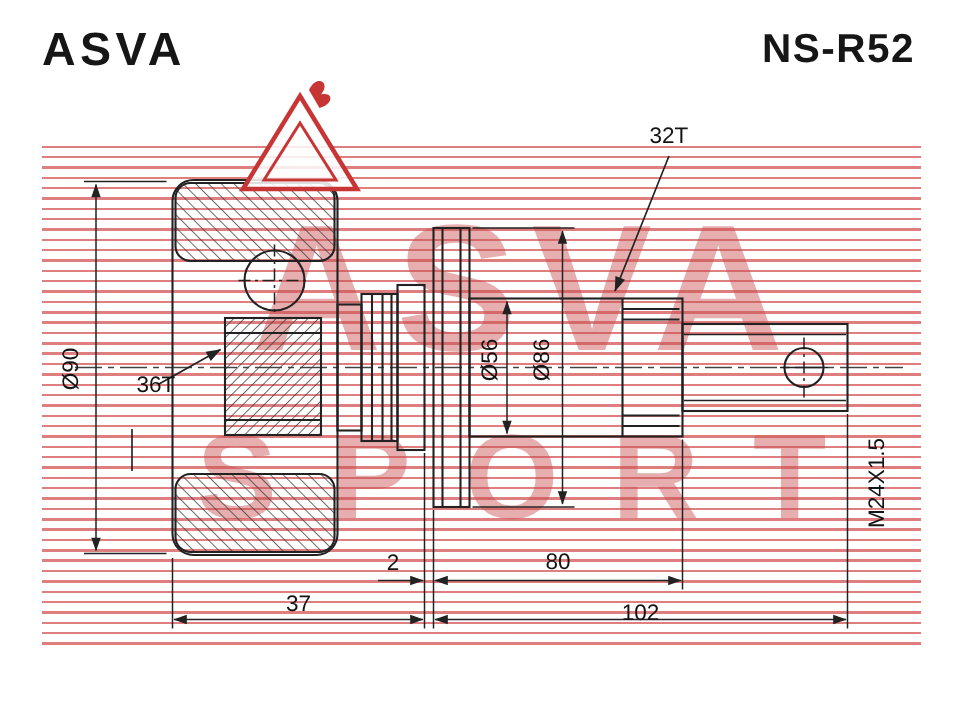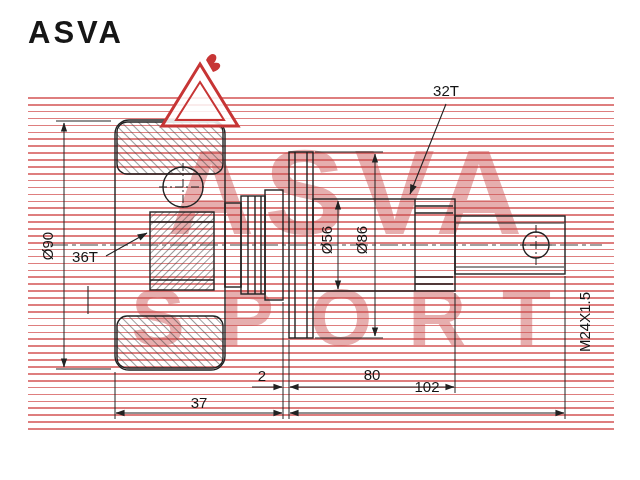--- a/index.html
+++ b/index.html
@@ -34,20 +34,21 @@
 <body>
 
 <div class="screen">
 
   <div class="stripes"></div>
 
   <div class="wm wm-main">ASVA</div>
   <div class="wm wm-sub">SPORT</div>
 
   <div class="hdr-brand">ASVA</div>
+  <div class="hdr-part">NS-R52</div>
 
   <svg class="drawing" viewBox="0 0 640 480">
     <defs>
       <pattern id="h1" width="6" height="6" patternUnits="userSpaceOnUse" patternTransform="rotate(45)">
         <line x1="0" y1="0" x2="6" y2="0" stroke="#3a3a3a" stroke-width="1"></line>
       </pattern>
       <pattern id="h2" width="5" height="5" patternUnits="userSpaceOnUse" patternTransform="rotate(-45)">
         <line x1="0" y1="0" x2="5" y2="0" stroke="#3a3a3a" stroke-width="1"></line>
       </pattern>
       <marker id="arr" viewBox="0 0 10 10" refX="9.5" refY="5" markerWidth="12" markerHeight="9" orient="auto-start-reverse">
@@ -129,23 +130,23 @@
     </g>
 
     <g>
       <path d="M200,64 L238,126 L162,126 Z" fill="#ffffff" fill-opacity="0.85" stroke="#c73535" stroke-width="3"></path>
       <path d="M200,82 L224,120 L176,120 Z" fill="none" stroke="#c73535" stroke-width="2"></path>
       <path d="M206,60 C211,49 221,55 214,63 C223,61 222,70 213,72 Z" fill="#c73535"></path>
     </g>
   </svg>
 
   <div class="lbl" style="left:426px;top:82px;width:40px">32T</div>
-  <div class="lbl" style="left:65px;top:248px;width:40px">36T</div>
+  <div class="lbl" style="left:84px;top:248px;width:40px">36T</div>
   <div class="lbl rot" style="left:24px;top:237px;width:48px">Ø90</div>
   <div class="lbl rot" style="left:303px;top:231px;width:48px">Ø56</div>
   <div class="lbl rot" style="left:338px;top:231px;width:48px">Ø86</div>
   <div class="lbl rot" style="left:545px;top:313px;width:80px">M24X1.5</div>
   <div class="lbl" style="left:254px;top:367px;width:16px">2</div>
   <div class="lbl" style="left:352px;top:366px;width:40px">80</div>
   <div class="lbl" style="left:179px;top:394px;width:40px">37</div>
-  <div class="lbl" style="left:405px;top:378px;width:44px">102</div>
+  <div class="lbl" style="left:405px;top:400px;width:44px">102</div>
 
 </div>
 
 </body></html>

